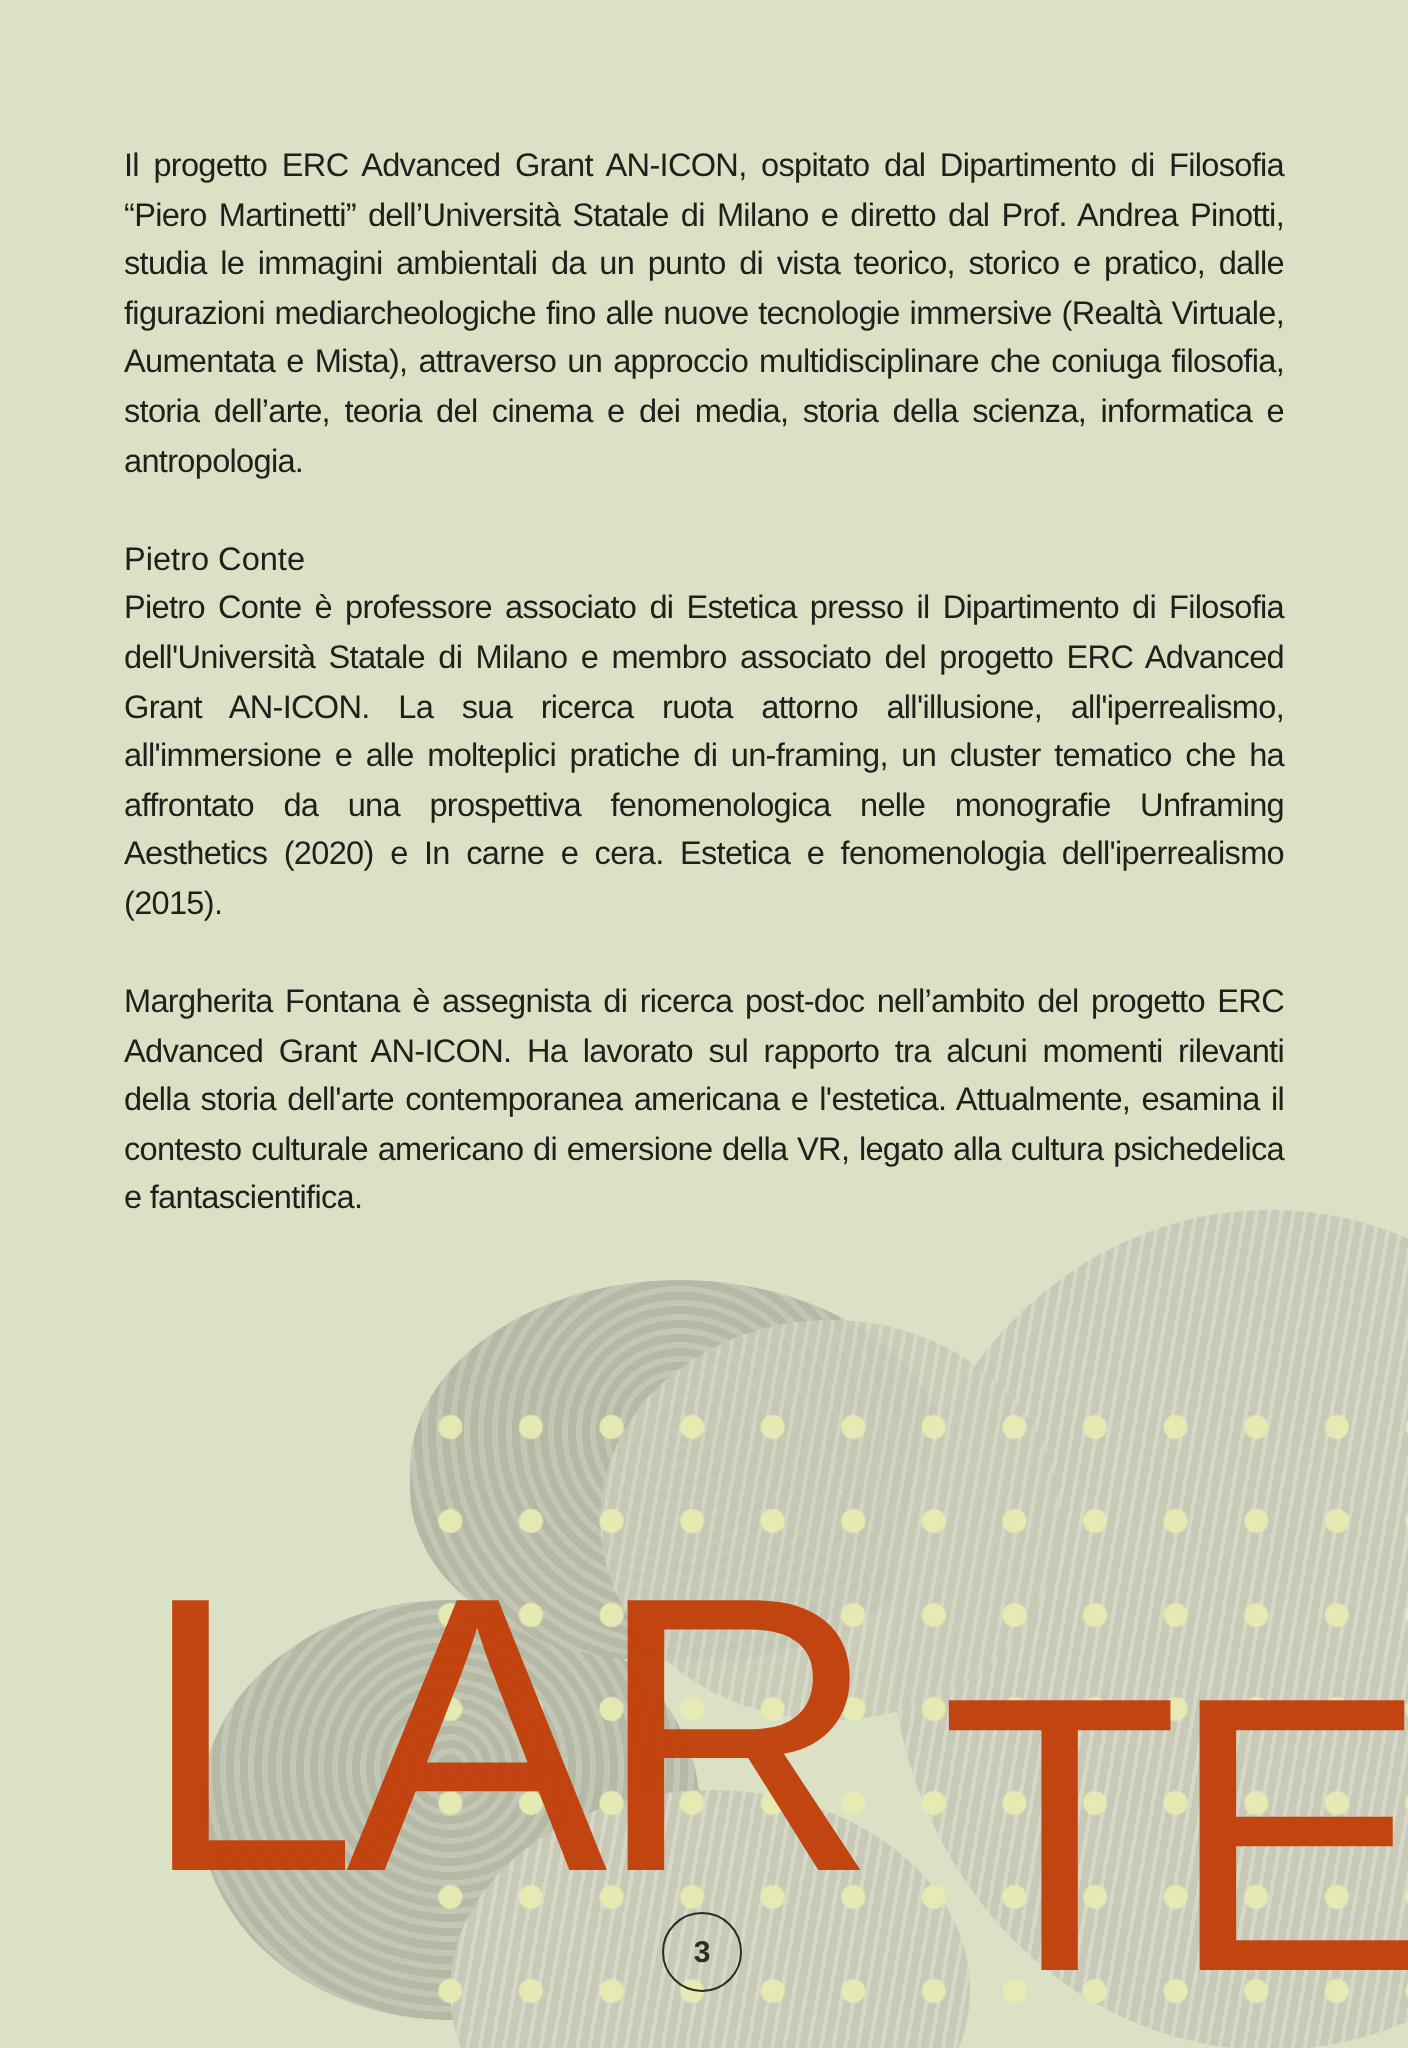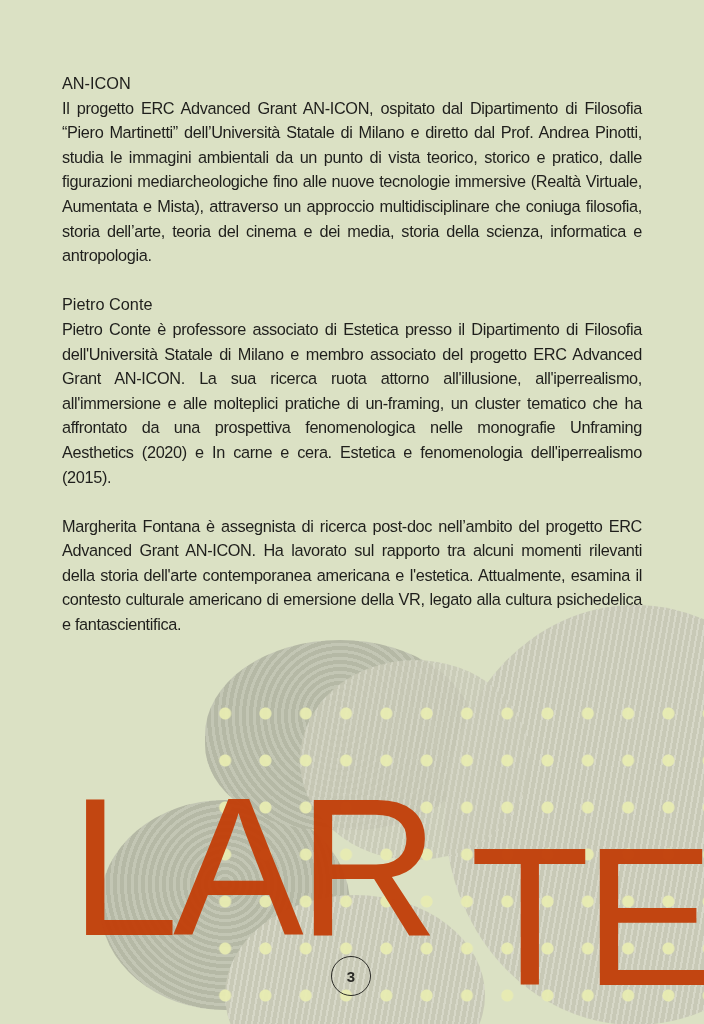--- a/index.html
+++ b/index.html
@@ -125,21 +125,20 @@
     <div class="shape light" style="left:445px; top:605px; width:380px; height:420px;"></div>
     <div class="shape light" style="left:225px; top:895px; width:260px; height:200px;"></div>
     <div class="shape light" style="left:300px; top:660px; width:230px; height:200px; opacity:0.85;"></div>
     <div class="dots"></div>
     <div class="big-letters">LAR</div>
     <div class="big-letters te">TE</div>
   </div>
 
   <div class="content">
     <div class="section">
-      <h2>AN-ICON</h2>
       <p>Il progetto ERC Advanced Grant AN-ICON, ospitato dal Dipartimento di Filosofia “Piero Martinetti” dell’Università Statale di Milano e diretto dal Prof. Andrea Pinotti, studia le immagini ambientali da un punto di vista teorico, storico e pratico, dalle figurazioni mediarcheologiche fino alle nuove tecnologie immersive (Realtà Virtuale, Aumentata e Mista), attraverso un approccio multidisciplinare che coniuga filosofia, storia dell’arte, teoria del cinema e dei media, storia della scienza, informatica e antropologia.</p>
     </div>
     <div class="section">
       <h2>Pietro Conte</h2>
       <p>Pietro Conte è professore associato di Estetica presso il Dipartimento di Filosofia dell'Università Statale di Milano e membro associato del progetto ERC Advanced Grant AN-ICON. La sua ricerca ruota attorno all'illusione, all'iperrealismo, all'immersione e alle molteplici pratiche di un-framing, un cluster tematico che ha affrontato da una prospettiva fenomenologica nelle monografie Unframing Aesthetics (2020) e In carne e cera. Estetica e fenomenologia dell'iperrealismo (2015).</p>
     </div>
     <div class="section">
       <p>Margherita Fontana è assegnista di ricerca post-doc nell’ambito del progetto ERC Advanced Grant AN-ICON. Ha lavorato sul rapporto tra alcuni momenti rilevanti della storia dell'arte contemporanea americana e l'estetica. Attualmente, esamina il contesto culturale americano di emersione della VR, legato alla cultura psichedelica e fantascientifica.</p>
     </div>
   </div>

